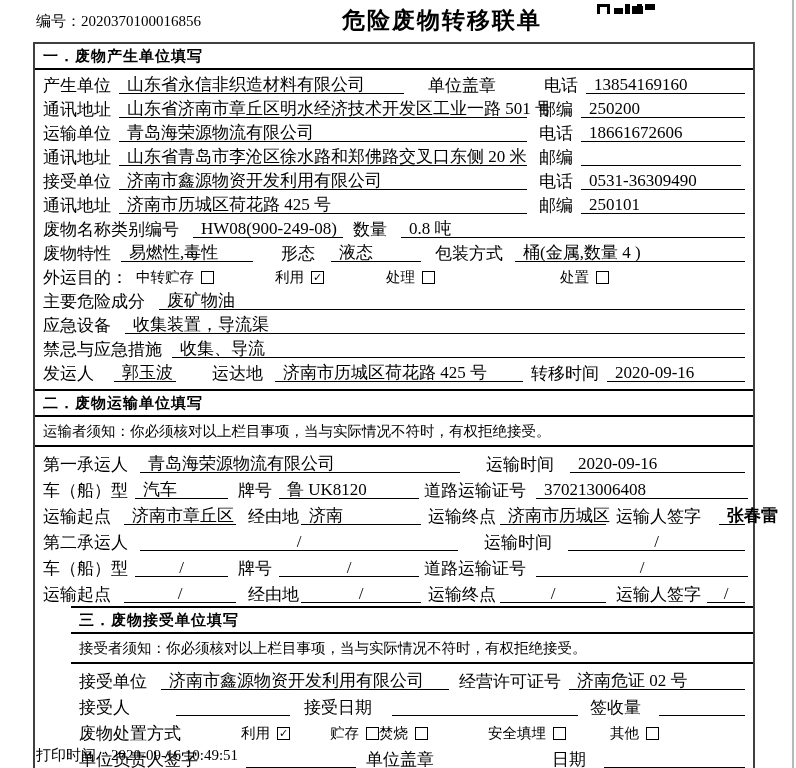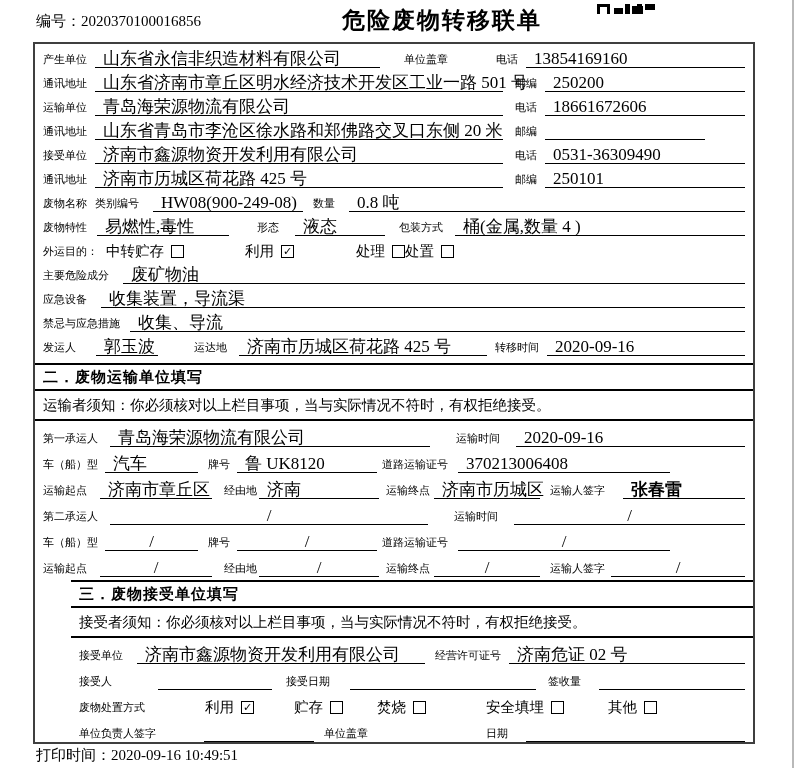--- a/index.html
+++ b/index.html
@@ -24,21 +24,21 @@
     font-family:"Liberation Sans","DejaVu Sans",sans-serif;
     font-weight:bold;font-size:15px;padding:3px 8px 2px;border-bottom:2px solid #000;
     letter-spacing:1px;
   }
   .s2{margin-top:7px;} .s3{margin-top:3px;padding-left:36px;}
   .s2 .sec-title,.s3 .sec-title{border-top:2px solid #000;}
   .sec-note{font-size:14.5px;padding:5px 8px 4px;border-bottom:2px solid #000;}
   .row{display:flex;align-items:flex-end;padding:0 8px;box-sizing:border-box;}
   .s1 .row{height:24px;}
   .s2 .row,.s3 .row{height:26px;}
-  .lbl{white-space:nowrap;font-size:11px;line-height:17px;}
+  .lbl{white-space:nowrap;font-size:17px;line-height:17px;}
   .val{
     border-bottom:1px solid #000;font-size:17px;line-height:17px;
     margin-left:8px;padding:0 2px 0 8px;white-space:nowrap;min-width:16px;
     box-sizing:border-box;
   }
   .val.grow{flex:1 1 auto;}
   .val.slash{text-align:center;padding:0 2px;}
   .ckwrap{display:flex;align-items:flex-end;white-space:nowrap;font-size:14.5px;line-height:17px;}
   .ck{
     display:inline-block;width:11px;height:11px;border:1px solid #000;
@@ -63,20 +63,21 @@
     <rect x="17" y="4" width="9" height="6" fill="#000"></rect>
     <rect x="28" y="0" width="5" height="10" fill="#000"></rect>
     <rect x="35" y="2" width="11" height="8" fill="#000"></rect>
     <rect x="40" y="0" width="5" height="3" fill="#000"></rect>
     <rect x="48" y="0" width="10" height="6" fill="#000"></rect>
   </svg>
 </div>
 
 <div class="manifest">
     <div class="section s1">
+      <div class="sec-title">一．废物产生单位填写</div>
       <div class="row">
         <span class="lbl">产生单位</span>
         <span class="val" style="flex: 0 0 285px;">山东省永信非织造材料有限公司</span>
         <span class="lbl" style="margin-left: 24px;">单位盖章</span>
         <span class="lbl" style="margin-left: 48px;">电话</span>
         <span class="val grow">13854169160</span>
       </div>
       <div class="row">
         <span class="lbl">通讯地址</span>
         <span class="val" style="flex: 0 0 408px;">山东省济南市章丘区明水经济技术开发区工业一路 501 号</span>
@@ -102,21 +103,21 @@
         <span class="val grow">0531-36309490</span>
       </div>
       <div class="row">
         <span class="lbl">通讯地址</span>
         <span class="val" style="flex: 0 0 408px;">济南市历城区荷花路 425 号</span>
         <span class="lbl" style="margin-left: 12px;">邮编</span>
         <span class="val grow">250101</span>
       </div>
       <div class="row">
         <span class="lbl">废物名称</span>
-        <span class="lbl" style="margin-left: 8px; text-align: right;">类别编号</span>
+        <span class="lbl" style=" text-align: right;">类别编号</span>
         <span class="val" style="flex: 0 0 150px; margin-left: 14px;">HW08(900-249-08)</span>
         <span class="lbl" style="margin-left: 10px;">数量</span>
         <span class="val grow" style="margin-left: 14px;">0.8 吨</span>
       </div>
       <div class="row">
         <span class="lbl">废物特性</span>
         <span class="val" style="flex: 0 0 132px; margin-left: 10px;">易燃性,毒性</span>
         <span class="lbl" style="margin-left: 28px;">形态</span>
         <span class="val" style="flex: 0 0 90px; margin-left: 16px;">液态</span>
         <span class="lbl" style="margin-left: 14px;">包装方式</span>
@@ -129,21 +130,21 @@
           <span class="ck"></span>
         </span>
         <span class="ckwrap" style="margin-left: 61px;">
           <span>利用</span>
           <span class="ck on">✓</span>
         </span>
         <span class="ckwrap" style="margin-left: 62px;">
           <span>处理</span>
           <span class="ck"></span>
         </span>
-        <span class="ckwrap" style=" justify-content: center;">
+        <span class="ckwrap" style="margin-left: 125px; justify-content: center;">
           <span>处置</span>
           <span class="ck"></span>
         </span>
       </div>
       <div class="row">
         <span class="lbl">主要危险成分</span>
         <span class="val grow" style="margin-left: 14px;">废矿物油</span>
       </div>
       <div class="row">
         <span class="lbl">应急设备</span>
@@ -234,21 +235,21 @@
       <div class="row">
         <span class="lbl">废物处置方式</span>
         <span class="ckwrap" style="margin-left: 60px;">
           <span>利用</span>
           <span class="ck on">✓</span>
         </span>
         <span class="ckwrap" style="margin-left: 40px;">
           <span>贮存</span>
           <span class="ck"></span>
         </span>
-        <span class="ckwrap" style="margin-left: 34px;">
+        <span class="ckwrap" style="">
           <span>焚烧</span>
           <span class="ck"></span>
         </span>
         <span class="ckwrap" style="margin-left: 60px; text-align: center;">
           <span>安全填埋</span>
           <span class="ck"></span>
         </span>
         <span class="ckwrap" style="margin-left: 44px;">
           <span>其他</span>
           <span class="ck"></span>

